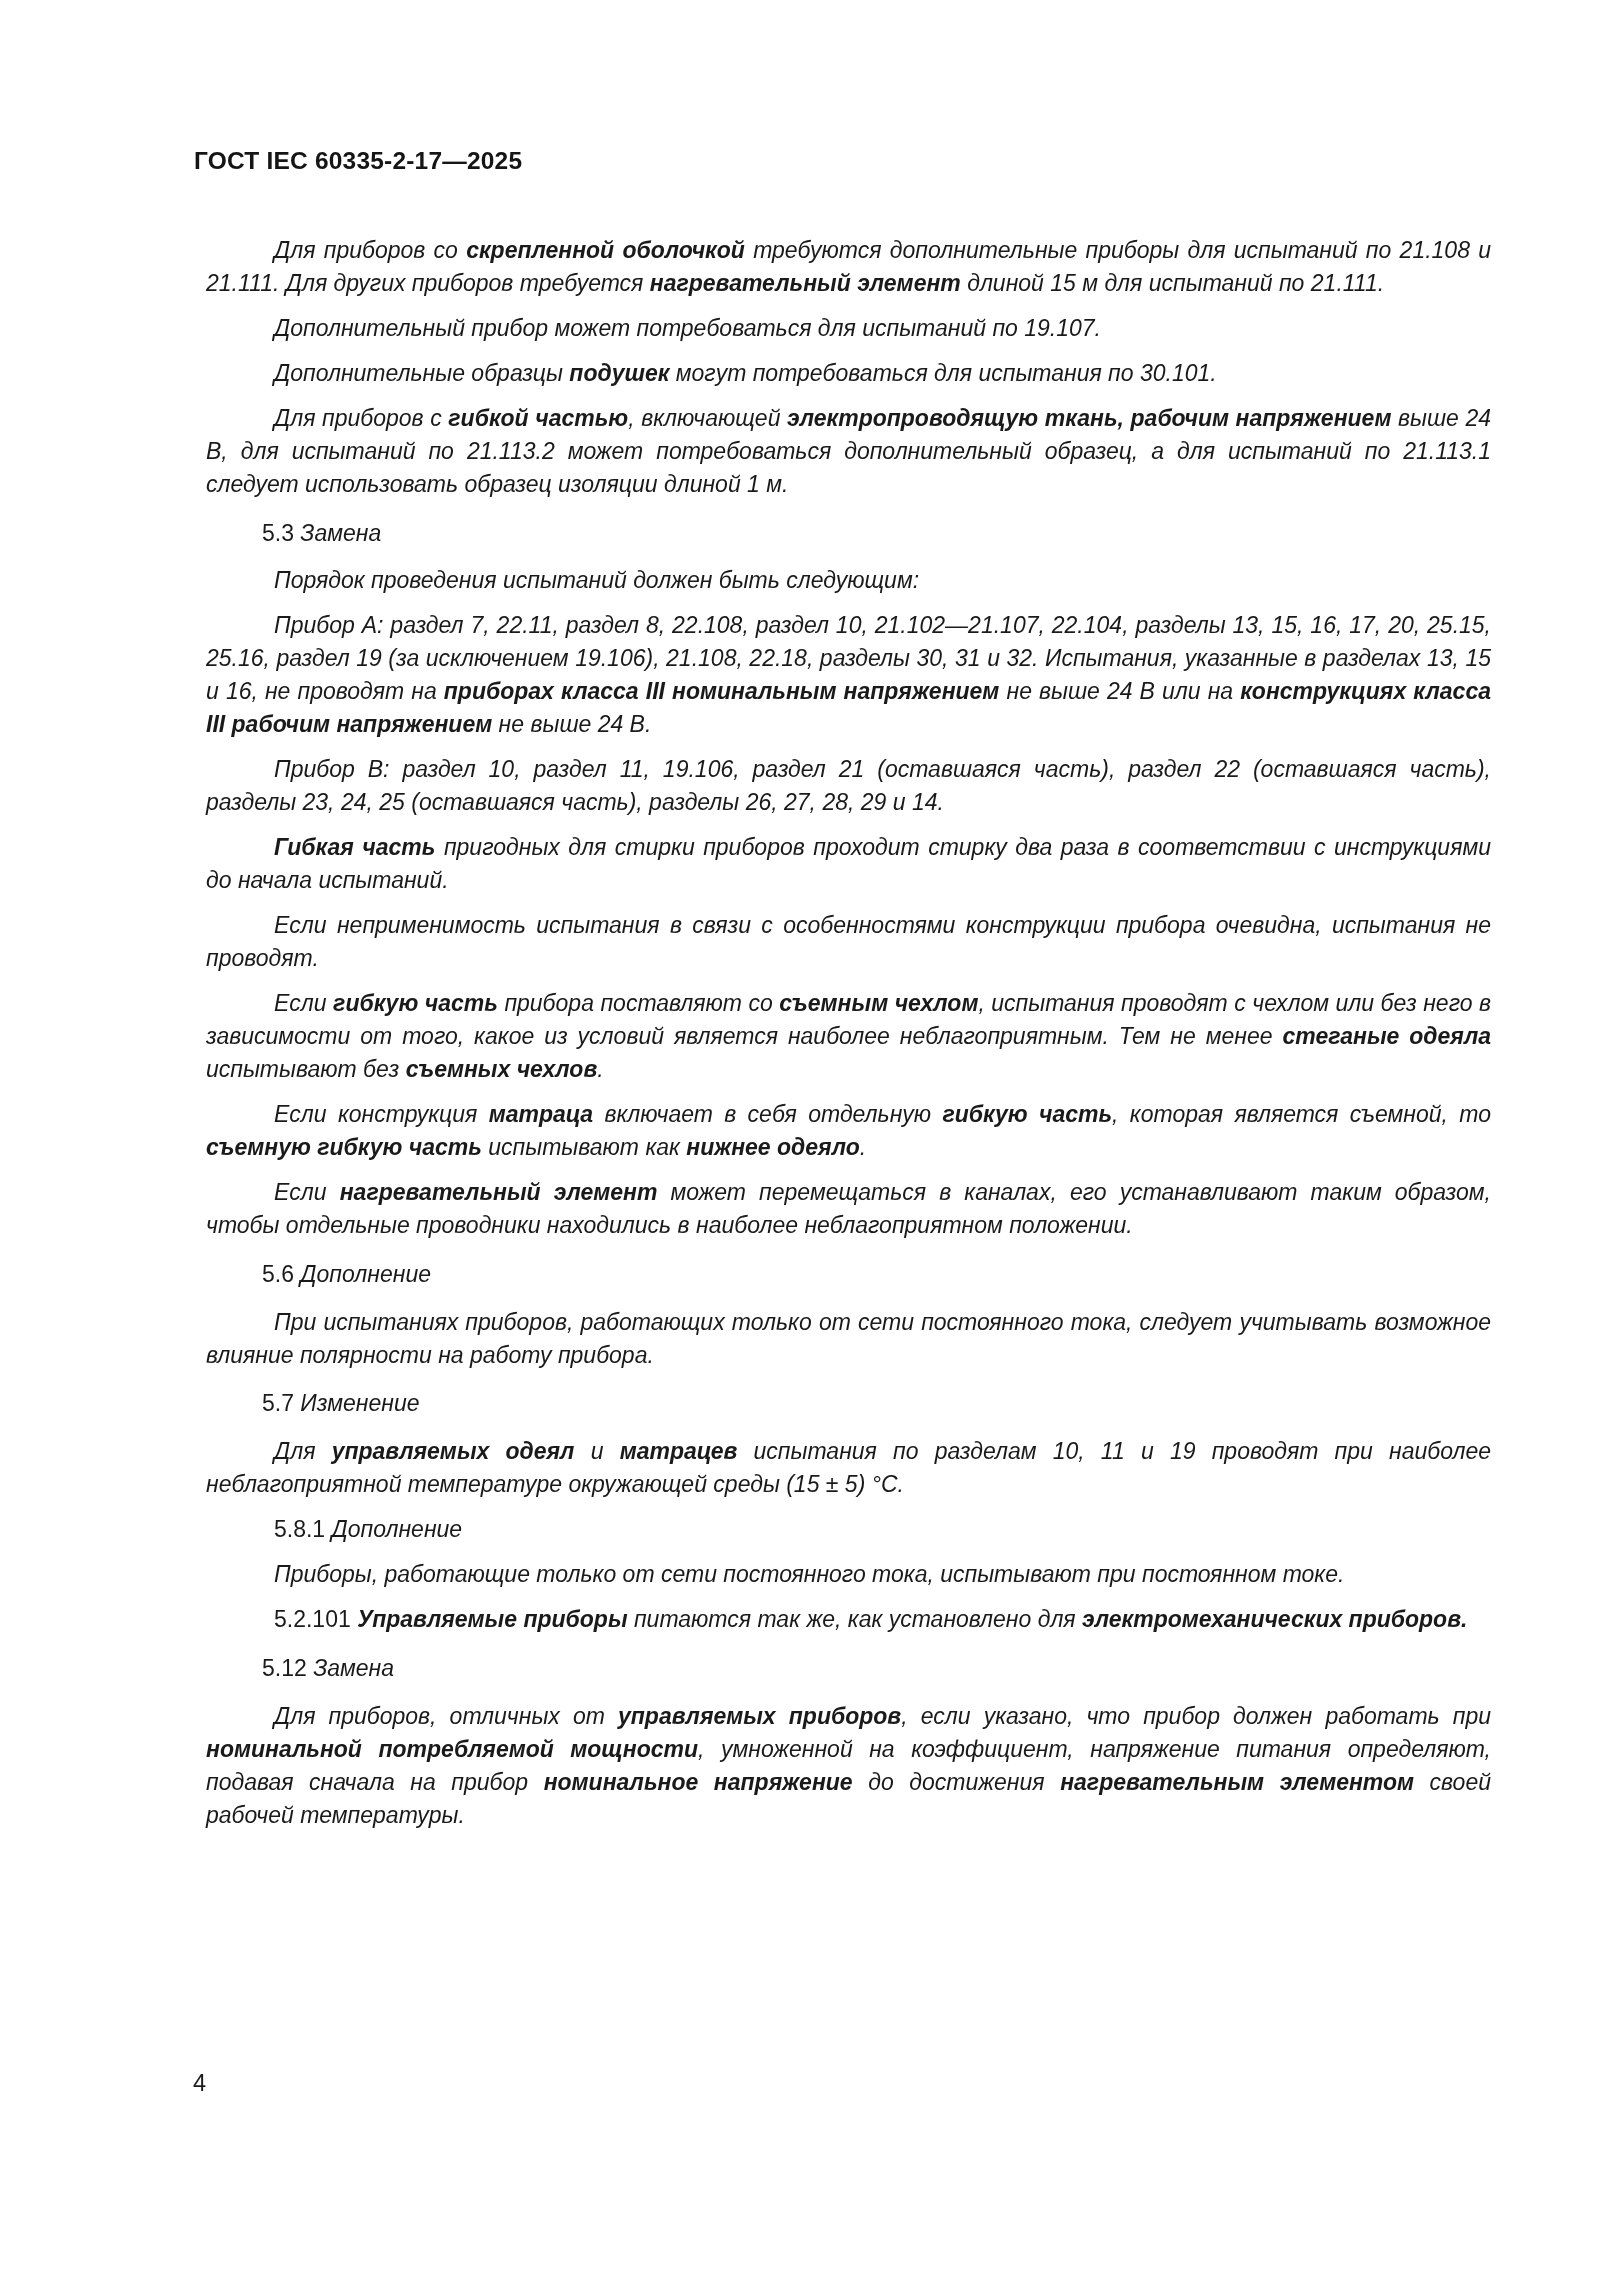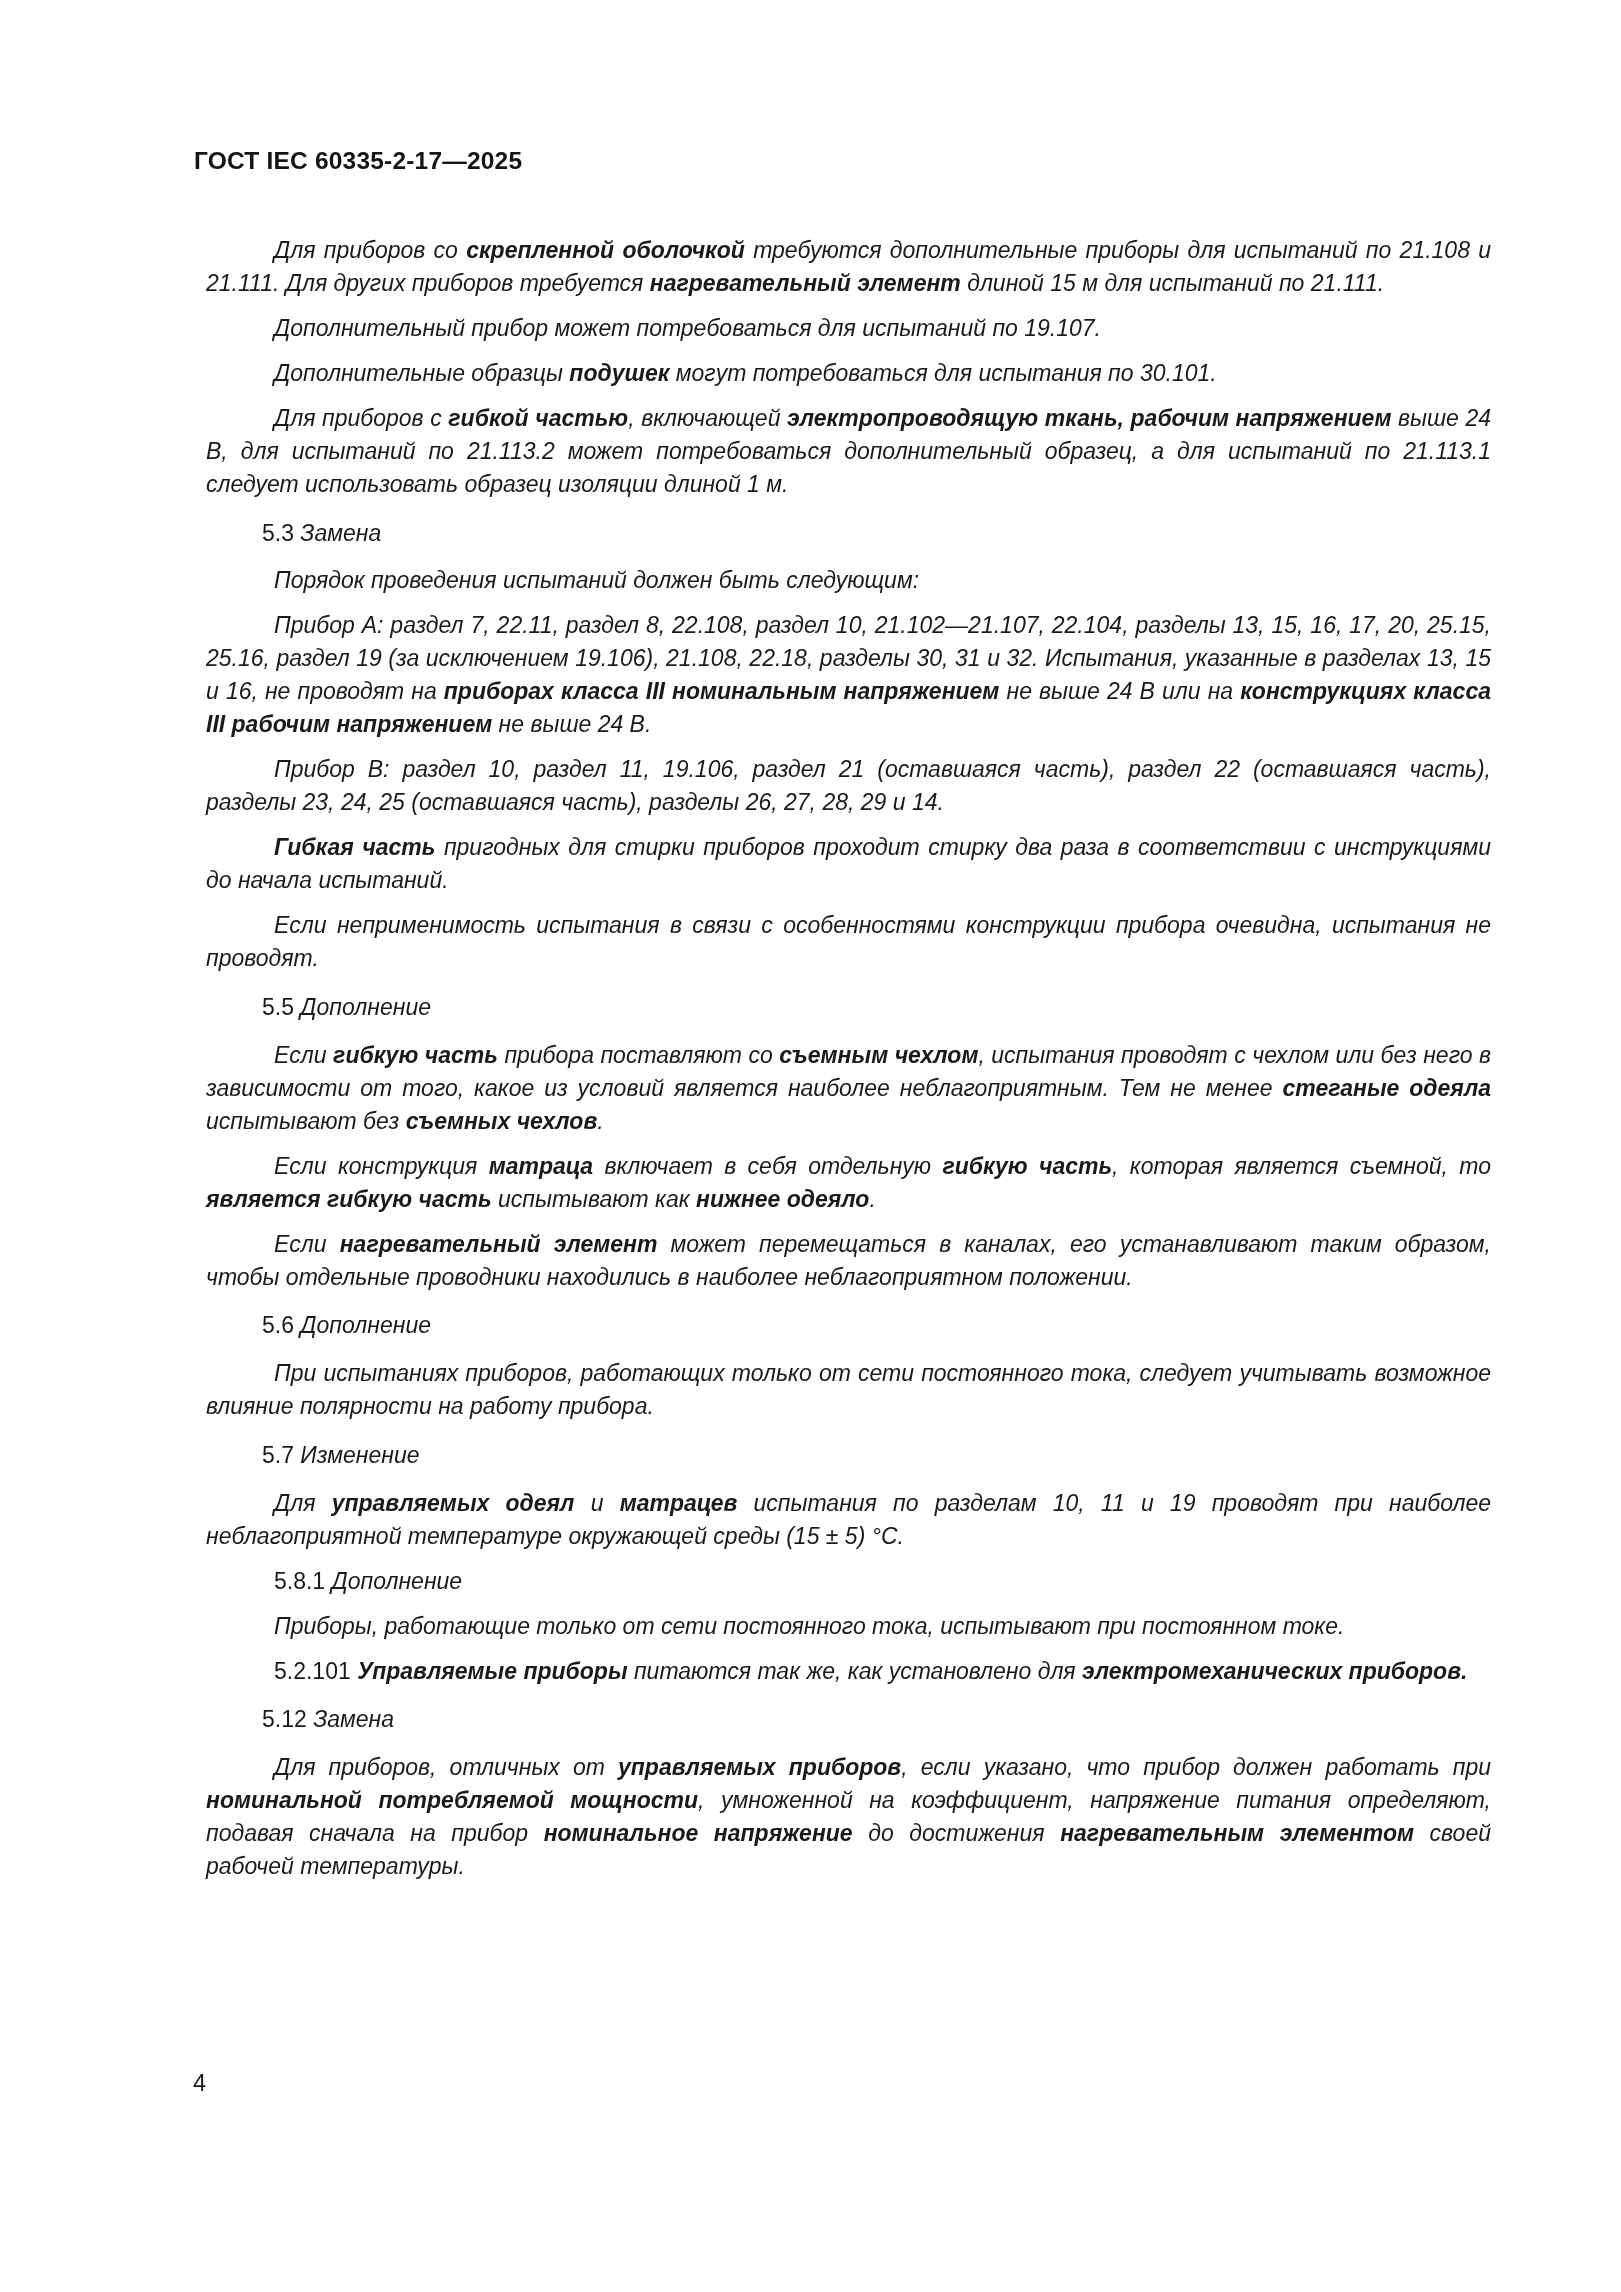--- a/index.html
+++ b/index.html
@@ -35,23 +35,22 @@
       <p><span>Для приборов со </span><b>скрепленной оболочкой</b><span> требуются дополнительные приборы для испытаний по 21.108 и 21.111. Для других приборов требуется </span><b>нагревательный элемент</b><span> длиной 15 м для испытаний по 21.111.</span></p>
       <p><span>Дополнительный прибор может потребоваться для испытаний по 19.107.</span></p>
       <p><span>Дополнительные образцы </span><b>подушек</b><span> могут потребоваться для испытания по 30.101.</span></p>
       <p><span>Для приборов с </span><b>гибкой частью</b><span>, включающей </span><b>электропроводящую ткань, рабочим напряжением</b><span> выше 24 В, для испытаний по 21.113.2 может потребоваться дополнительный образец, а для испытаний по 21.113.1 следует использовать образец изоляции длиной 1 м.</span></p>
       <p class="heading"><span class="num">5.3</span><span> Замена</span></p>
       <p><span>Порядок проведения испытаний должен быть следующим:</span></p>
       <p><span>Прибор А: раздел 7, 22.11, раздел 8, 22.108, раздел 10, 21.102—21.107, 22.104, разделы 13, 15, 16, 17, 20, 25.15, 25.16, раздел 19 (за исключением 19.106), 21.108, 22.18, разделы 30, 31 и 32. Испытания, указанные в разделах 13, 15 и 16, не проводят на </span><b>приборах класса III номинальным напряжением</b><span> не выше 24 В или на </span><b>конструкциях класса III рабочим напряжением</b><span> не выше 24 В.</span></p>
       <p><span>Прибор В: раздел 10, раздел 11, 19.106, раздел 21 (оставшаяся часть), раздел 22 (оставшаяся часть), разделы 23, 24, 25 (оставшаяся часть), разделы 26, 27, 28, 29 и 14.</span></p>
       <p><b>Гибкая часть</b><span> пригодных для стирки приборов проходит стирку два раза в соответствии с инструкциями до начала испытаний.</span></p>
       <p><span>Если неприменимость испытания в связи с особенностями конструкции прибора очевидна, испытания не проводят.</span></p>
-      <p class="heading"><span class="num">5.5</span><span> Дополнение</span></p>
       <p><span>Если </span><b>гибкую часть</b><span> прибора поставляют со </span><b>съемным чехлом</b><span>, испытания проводят с чехлом или без него в зависимости от того, какое из условий является наиболее неблагоприятным. Тем не менее </span><b>стеганые одеяла</b><span> испытывают без </span><b>съемных чехлов</b><span>.</span></p>
-      <p><span>Если конструкция </span><b>матраца</b><span> включает в себя отдельную </span><b>гибкую часть</b><span>, которая является съемной, то </span><b>является гибкую часть</b><span> испытывают как </span><b>нижнее одеяло</b><span>.</span></p>
+      <p><span>Если конструкция </span><b>матраца</b><span> включает в себя отдельную </span><b>гибкую часть</b><span>, которая является съемной, то </span><b>съемную гибкую часть</b><span> испытывают как </span><b>нижнее одеяло</b><span>.</span></p>
       <p><span>Если </span><b>нагревательный элемент</b><span> может перемещаться в каналах, его устанавливают таким образом, чтобы отдельные проводники находились в наиболее неблагоприятном положении.</span></p>
       <p class="heading"><span class="num">5.6</span><span> Дополнение</span></p>
       <p><span>При испытаниях приборов, работающих только от сети постоянного тока, следует учитывать возможное влияние полярности на работу прибора.</span></p>
       <p class="heading"><span class="num">5.7</span><span> Изменение</span></p>
       <p><span>Для </span><b>управляемых одеял</b><span> и </span><b>матрацев</b><span> испытания по разделам 10, 11 и 19 проводят при наиболее неблагоприятной температуре окружающей среды (15 ± 5) °С.</span></p>
       <p class="sub"><span class="num">5.8.1</span><span> Дополнение</span></p>
       <p><span>Приборы, работающие только от сети постоянного тока, испытывают при постоянном токе.</span></p>
       <p><span class="num">5.2.101 </span><b>Управляемые приборы</b><span> питаются так же, как установлено для </span><b>электромеханических приборов.</b></p>
       <p class="heading"><span class="num">5.12</span><span> Замена</span></p>
       <p><span>Для приборов, отличных от </span><b>управляемых приборов</b><span>, если указано, что прибор должен работать при </span><b>номинальной потребляемой мощности</b><span>, умноженной на коэффициент, напряжение питания определяют, подавая сначала на прибор </span><b>номинальное напряжение</b><span> до достижения </span><b>нагревательным элементом</b><span> своей рабочей температуры.</span></p>

